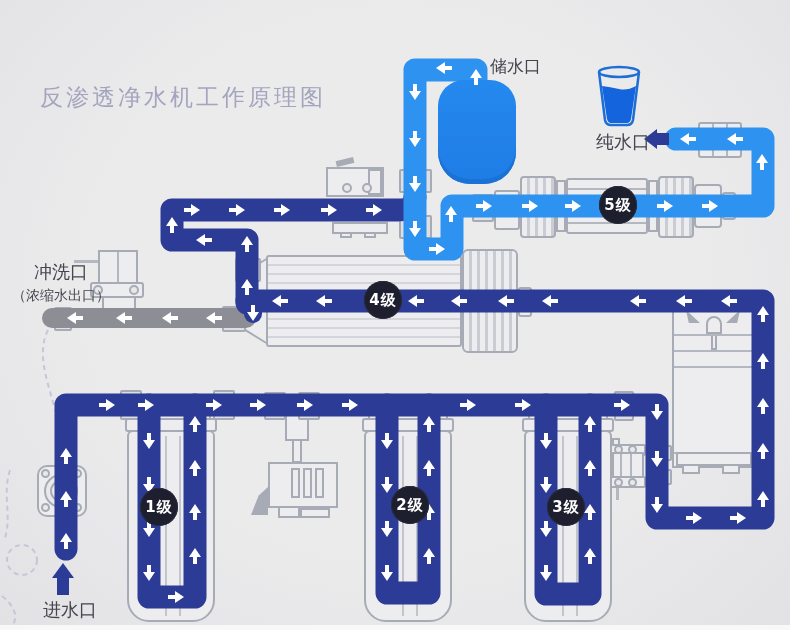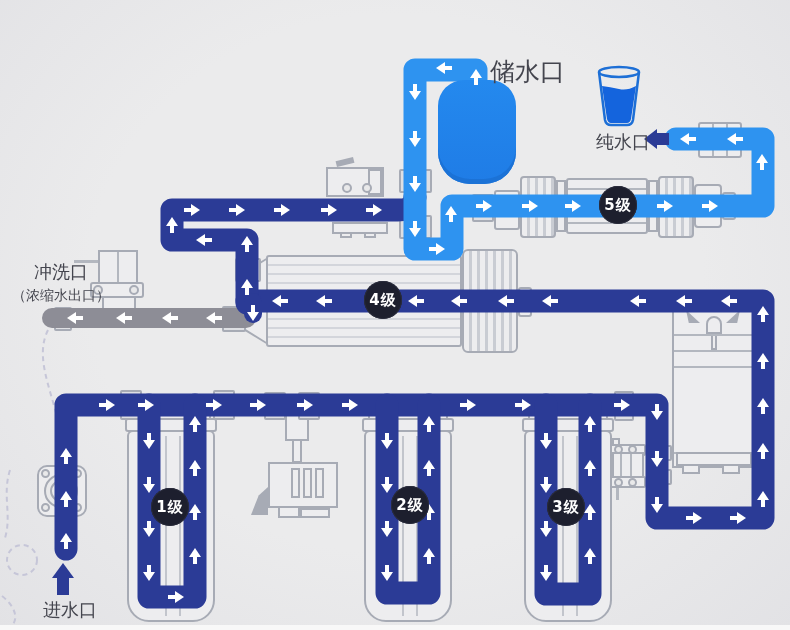--- a/index.html
+++ b/index.html
@@ -299,36 +299,37 @@
 
   <div>
     <div class="abs" style="left:644px;top:129px;width:0;height:0;border-right:13px solid #2b3b96;border-top:10px solid transparent;border-bottom:10px solid transparent"></div>
     <div class="abs" style="left:656px;top:133px;width:13px;height:12px;background:#2b3b96"></div>
   </div>
   <div>
     <div class="abs" style="left:52px;top:563px;width:0;height:0;border-bottom:15px solid #2b3b96;border-left:11px solid transparent;border-right:11px solid transparent"></div>
     <div class="abs" style="left:57px;top:577px;width:12px;height:18px;background:#2b3b96"></div>
   </div>
 
-  <div class="badge" style="left:151px;top:488px">
+  <div class="badge" style="left:140px;top:488px">
       <span>1级</span>
     </div>
   <div class="badge" style="left:391px;top:486px">
       <span>2级</span>
     </div>
   <div class="badge" style="left:547px;top:488px">
       <span>3级</span>
     </div>
   <div class="badge" style="left:364px;top:281px">
       <span>4级</span>
     </div>
   <div class="badge" style="left:599px;top:186px">
       <span>5级</span>
     </div>
 
-  <div class="lbl" style="left:490px;top:55px;font-size:25px">储水口</div>
+  <div id="title">反渗透净水机工作原理图</div>
+  <div class="lbl" style="left:490px;top:55px;font-size:17px">储水口</div>
   <div class="lbl" style="left:596px;top:130px;font-size:18px">纯水口</div>
   <div class="lbl" style="left:34px;top:260px;font-size:18px">冲洗口</div>
   <div class="lbl" style="left:12px;top:287px;font-size:14px">（浓缩水出口）</div>
   <div class="lbl" style="left:43px;top:598px;font-size:18px">进水口</div>
 
   <div class="abs" style="left:0;top:625px;width:790px;height:5px;background:#f8f8f8"></div>
 </div>
 
 </body></html>

